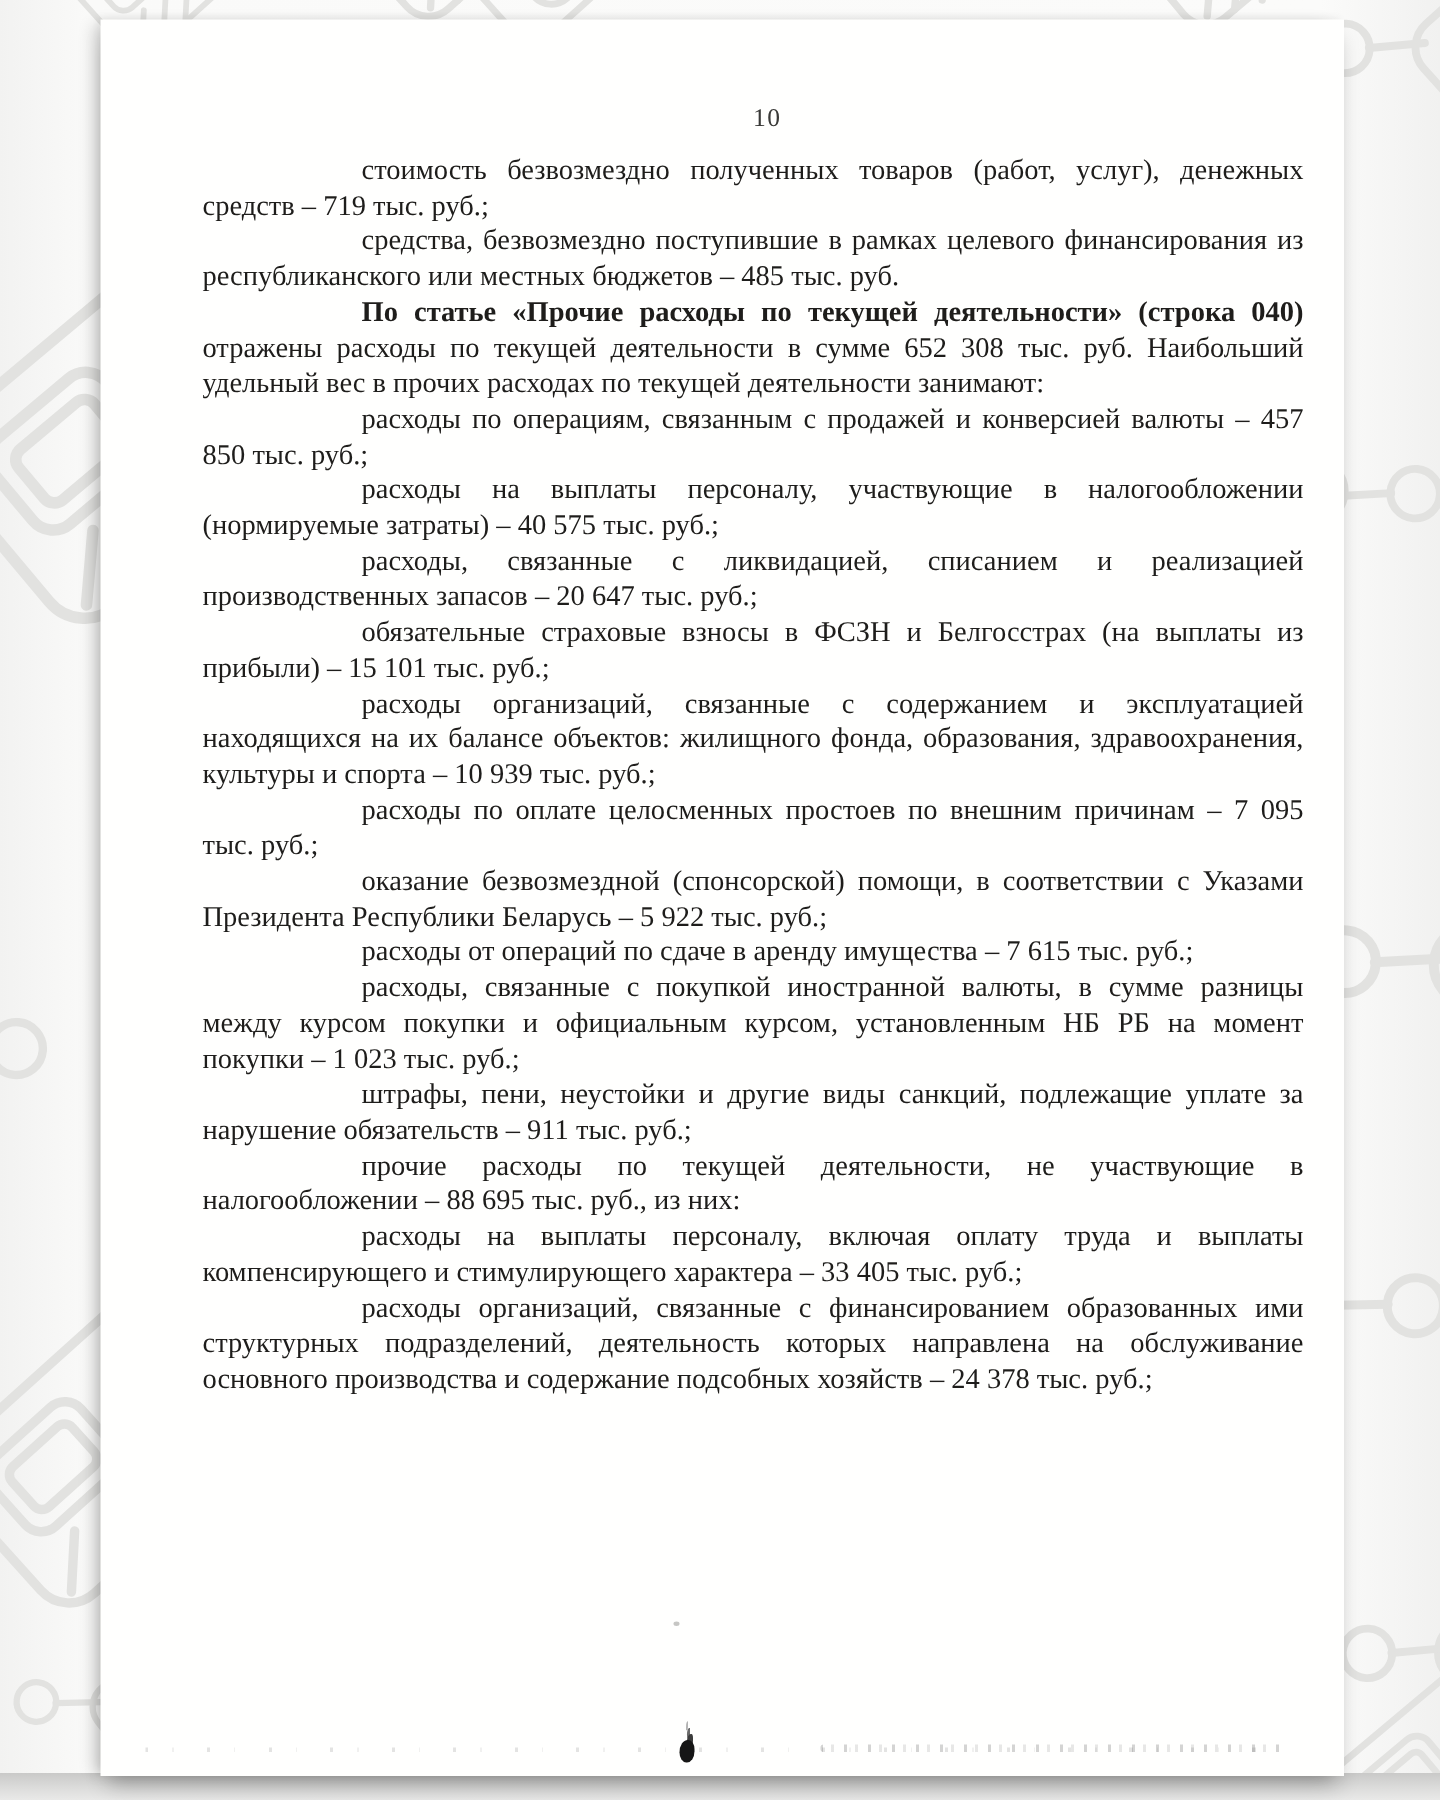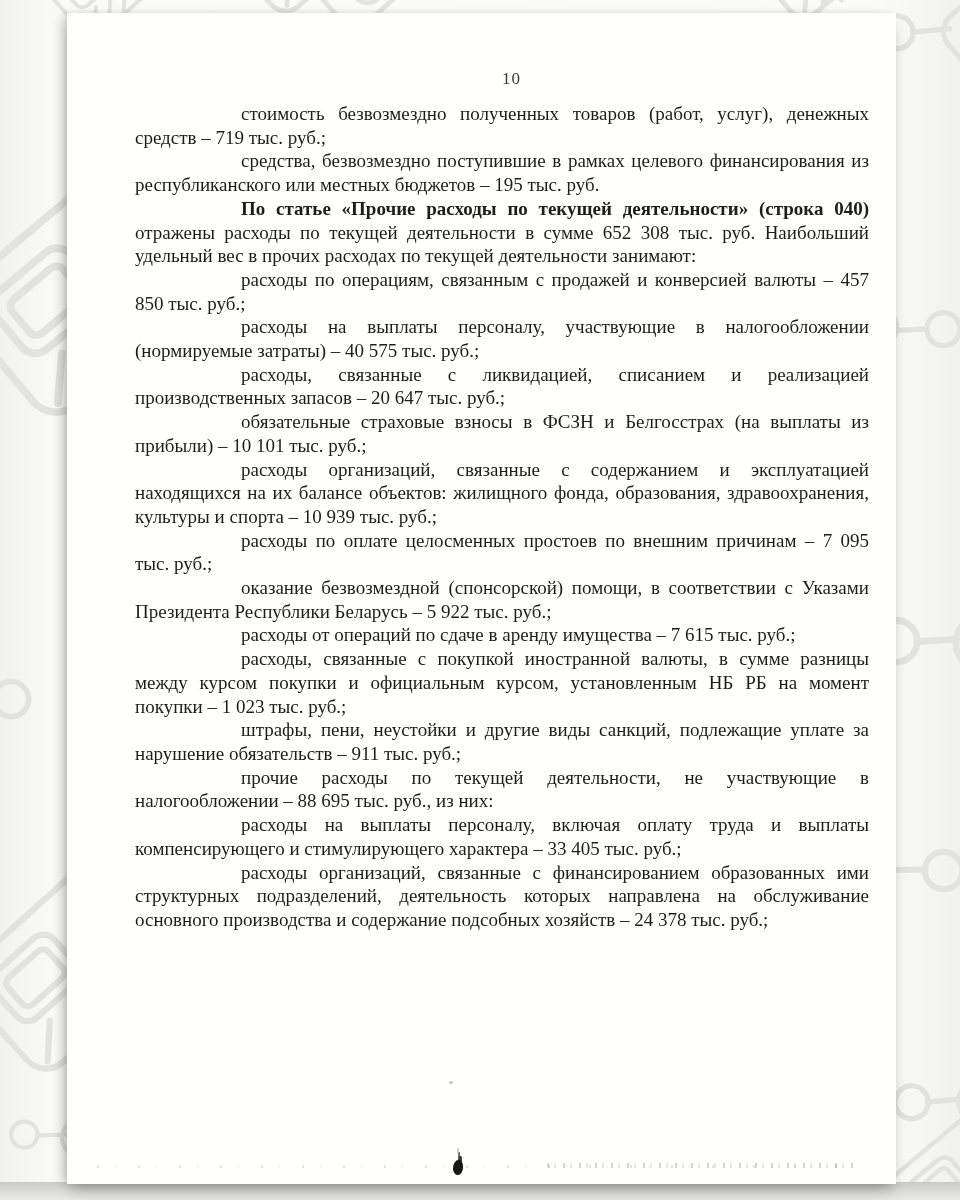--- a/index.html
+++ b/index.html
@@ -105,26 +105,26 @@
 </svg>
 
 <div class="bg-bottom-band"></div>
 
 <div class="sheet">
 
   <div class="pagenum">10</div>
 
   <div class="textblock">
     <p><span>стоимость безвозмездно полученных товаров (работ, услуг), денежных средств – 719 тыс. руб.;</span></p>
-    <p><span>средства, безвозмездно поступившие в рамках целевого финансирования из республиканского или местных бюджетов – 195 тыс. руб.</span></p>
+    <p><span>средства, безвозмездно поступившие в рамках целевого финансирования из республиканского или местных бюджетов – 485 тыс. руб.</span></p>
     <p><b>По статье «Прочие расходы по текущей деятельности» (строка 040)</b><span> отражены расходы по текущей деятельности в сумме 652 308 тыс. руб. Наибольший удельный вес в прочих расходах по текущей деятельности занимают:</span></p>
     <p><span>расходы по операциям, связанным с продажей и конверсией валюты – 457 850 тыс. руб.;</span></p>
     <p><span>расходы на выплаты персоналу, участвующие в налогообложении (нормируемые затраты) – 40 575 тыс. руб.;</span></p>
     <p><span>расходы, связанные с ликвидацией, списанием и реализацией производственных запасов – 20 647 тыс. руб.;</span></p>
-    <p><span>обязательные страховые взносы в ФСЗН и Белгосстрах (на выплаты из прибыли) – 10 101 тыс. руб.;</span></p>
+    <p><span>обязательные страховые взносы в ФСЗН и Белгосстрах (на выплаты из прибыли) – 15 101 тыс. руб.;</span></p>
     <p><span>расходы организаций, связанные с содержанием и эксплуатацией находящихся на их балансе объектов: жилищного фонда, образования, здравоохранения, культуры и спорта – 10 939 тыс. руб.;</span></p>
     <p><span>расходы по оплате целосменных простоев по внешним причинам  – 7 095 тыс. руб.;</span></p>
     <p><span>оказание безвозмездной (спонсорской) помощи, в соответствии с Указами Президента Республики Беларусь – 5 922 тыс. руб.;</span></p>
     <p><span>расходы от операций по сдаче в аренду имущества – 7 615 тыс. руб.;</span></p>
     <p><span>расходы, связанные с покупкой иностранной валюты, в сумме разницы между курсом покупки и официальным курсом, установленным НБ РБ на момент покупки – 1 023 тыс. руб.;</span></p>
     <p><span>штрафы, пени, неустойки и другие виды санкций, подлежащие уплате за нарушение обязательств – 911 тыс. руб.;</span></p>
     <p><span>прочие расходы по текущей деятельности, не участвующие в налогообложении – 88 695 тыс. руб., из них:</span></p>
     <p><span>расходы на выплаты персоналу, включая оплату труда и выплаты компенсирующего и стимулирующего характера – 33 405 тыс. руб.;</span></p>
     <p><span>расходы организаций, связанные с финансированием образованных ими структурных подразделений, деятельность которых направлена на обслуживание основного производства и содержание подсобных хозяйств – 24 378 тыс. руб.;</span></p>
   </div>

